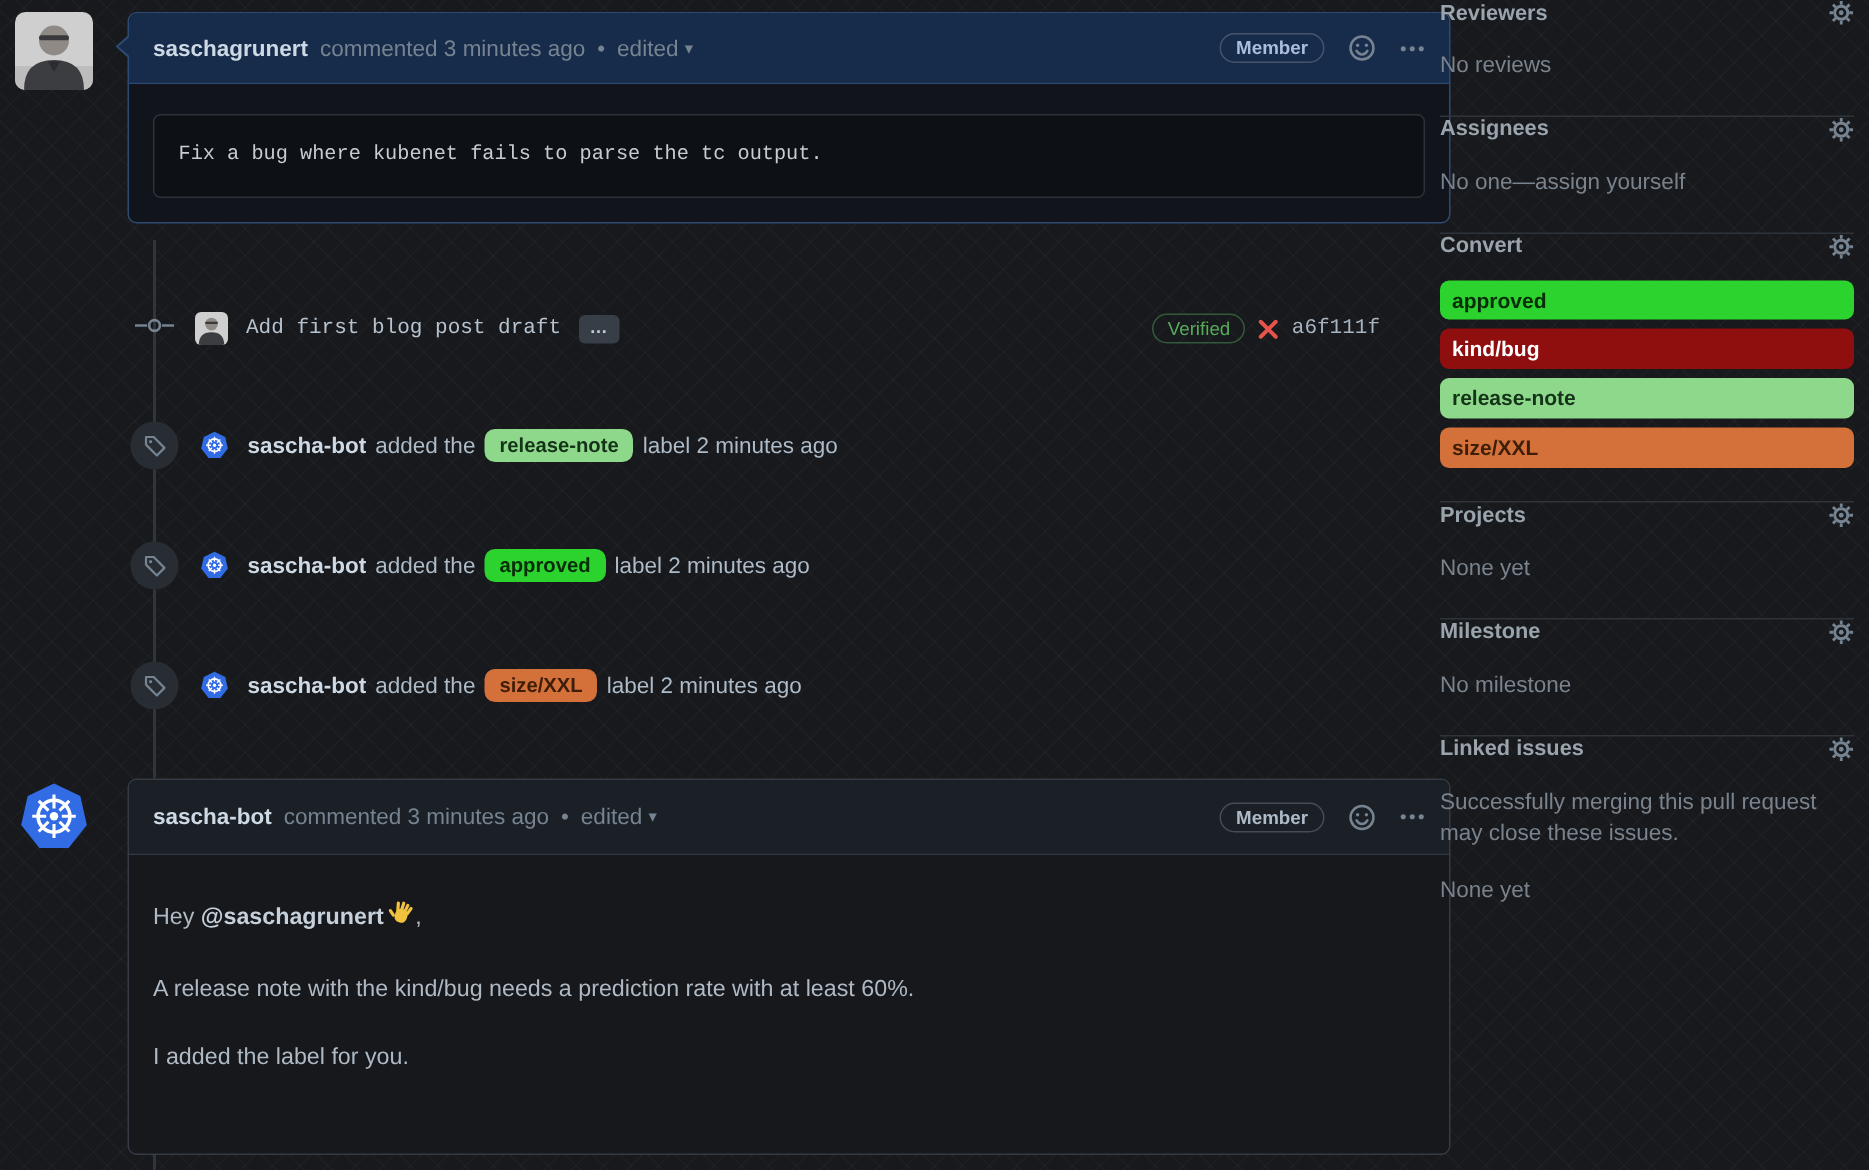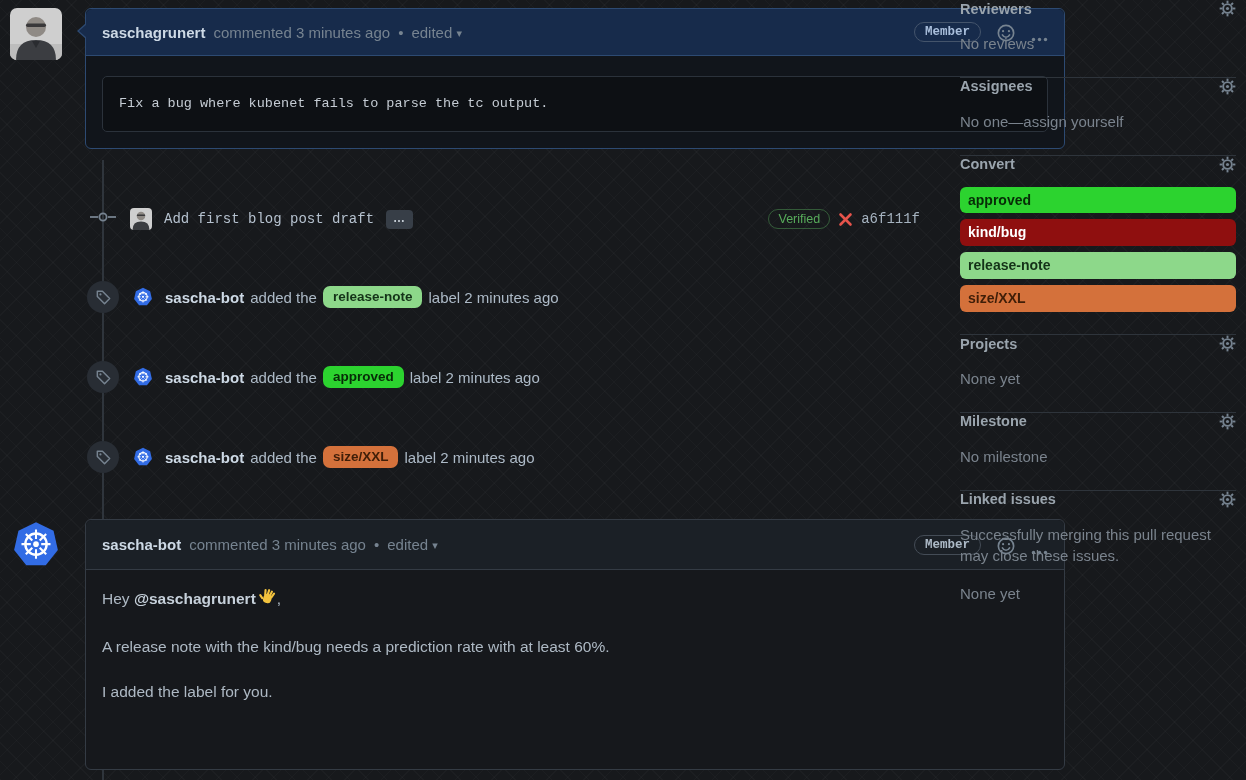--- a/index.html
+++ b/index.html
@@ -21,33 +21,33 @@
   .timeline-line { position:absolute; left:102px; top:160px; width:2px; height:359px; background:#2f353c; }
   .timeline-line-bottom { position:absolute; left:102px; top:770px; width:2px; height:10px; background:#2f353c; }
 
   
   .avatar-lg { position:absolute; width:52px; height:52px; border-radius:7px; overflow:hidden; }
   .avatar-photo-1 { left:10px; top:8px; }
   .avatar-k8s-lg { left:10px; top:519px; border-radius:8px; }
   .avatar-sm { width:22px; height:22px; border-radius:4px; overflow:hidden; flex:0 0 auto; }
 
   
-  .comment { position:absolute; left:85px; width:980px; border-radius:6px; }
+  .comment { position:absolute; left:85px; width:882px; border-radius:6px; }
   .comment-1 { top:8px; border:1px solid #2d4a72; background:#11151b; }
   .comment-2 { top:519px; height:251px; border:1px solid #343b44; background:#16181c; overflow:hidden; }
   .comment-header {
     display:flex; align-items:center; gap:8px;
     padding:0 16px; border-top-left-radius:6px; border-top-right-radius:6px;
     font-size:15px; color:#768390;
   }
   .comment-1 .comment-header { height:47px; background:#172b4b; border-bottom:1px solid #2d4a72; }
   .comment-2 .comment-header { height:50px; background:#1b2026; border-bottom:1px solid #343b44; }
   .author { font-weight:bold; color:#cdd9e5; }
   .edited-caret { font-size:11px; position:relative; top:-1px; }
-  .header-right { margin-left:auto; display:flex; align-items:flex-end; gap:16px;font-family:Liberation Mono, monospace; }
+  .header-right { margin-left:auto; display:flex; align-items:center; gap:16px; }
   .member-badge {
     font-size:12.5px; font-weight:600; padding:2px 10px; border-radius:2em;
     border:1px solid #44546b; color:#a9bedb; background:transparent;
   }
   .comment-2 .member-badge { border-color:#444c56; color:#adbac7; }
   .icon-btn { background:none; border:none; color:#768390; cursor:pointer; display:flex; align-items:center; }
 
   
   .bubble-caret { position:absolute; left:-9px; width:0; height:0;
     border-top:8px solid transparent; border-bottom:8px solid transparent; }
@@ -58,21 +58,21 @@
   .comment-2 .bubble-caret { top:14px; border-right:9px solid #343b44; }
   .comment-2 .bubble-caret::after { border-right:8px solid #1b2026; }
 
   .comment-1-body { padding:20px 16px 16px 16px; }
   .code-block {
     border:1px solid #2b323b; border-radius:5px; background:#0d1014;
     padding:17px 16px; font-family:"Liberation Mono", monospace;
     font-size:13.5px; color:#c5ccd4; line-height:20px;
   }
   .comment-2-body { padding:18px 16px; font-size:15.5px; color:#aeb9c4; }
-  .comment-2-body p { margin:0 0 24px 0; line-height:1.35; }
+  .comment-2-body p { margin:12px 0 24px 0; line-height:1.35; }
   .mention, .strong { font-weight:bold; color:#c6d0da; }
   .wave { display:inline-block; vertical-align:-3px; margin-left:2px; }
 
   
   .commit-row {
     position:absolute; left:85px; top:204px; width:835px; height:30px;
     display:flex; align-items:center; font-family:"Liberation Mono", monospace;justify-content:flex-end;
   }
   .commit-icon { margin-left:5px; color:#768390; flex:0 0 auto; }
   .commit-row .avatar-sm { margin-left:14px; }

